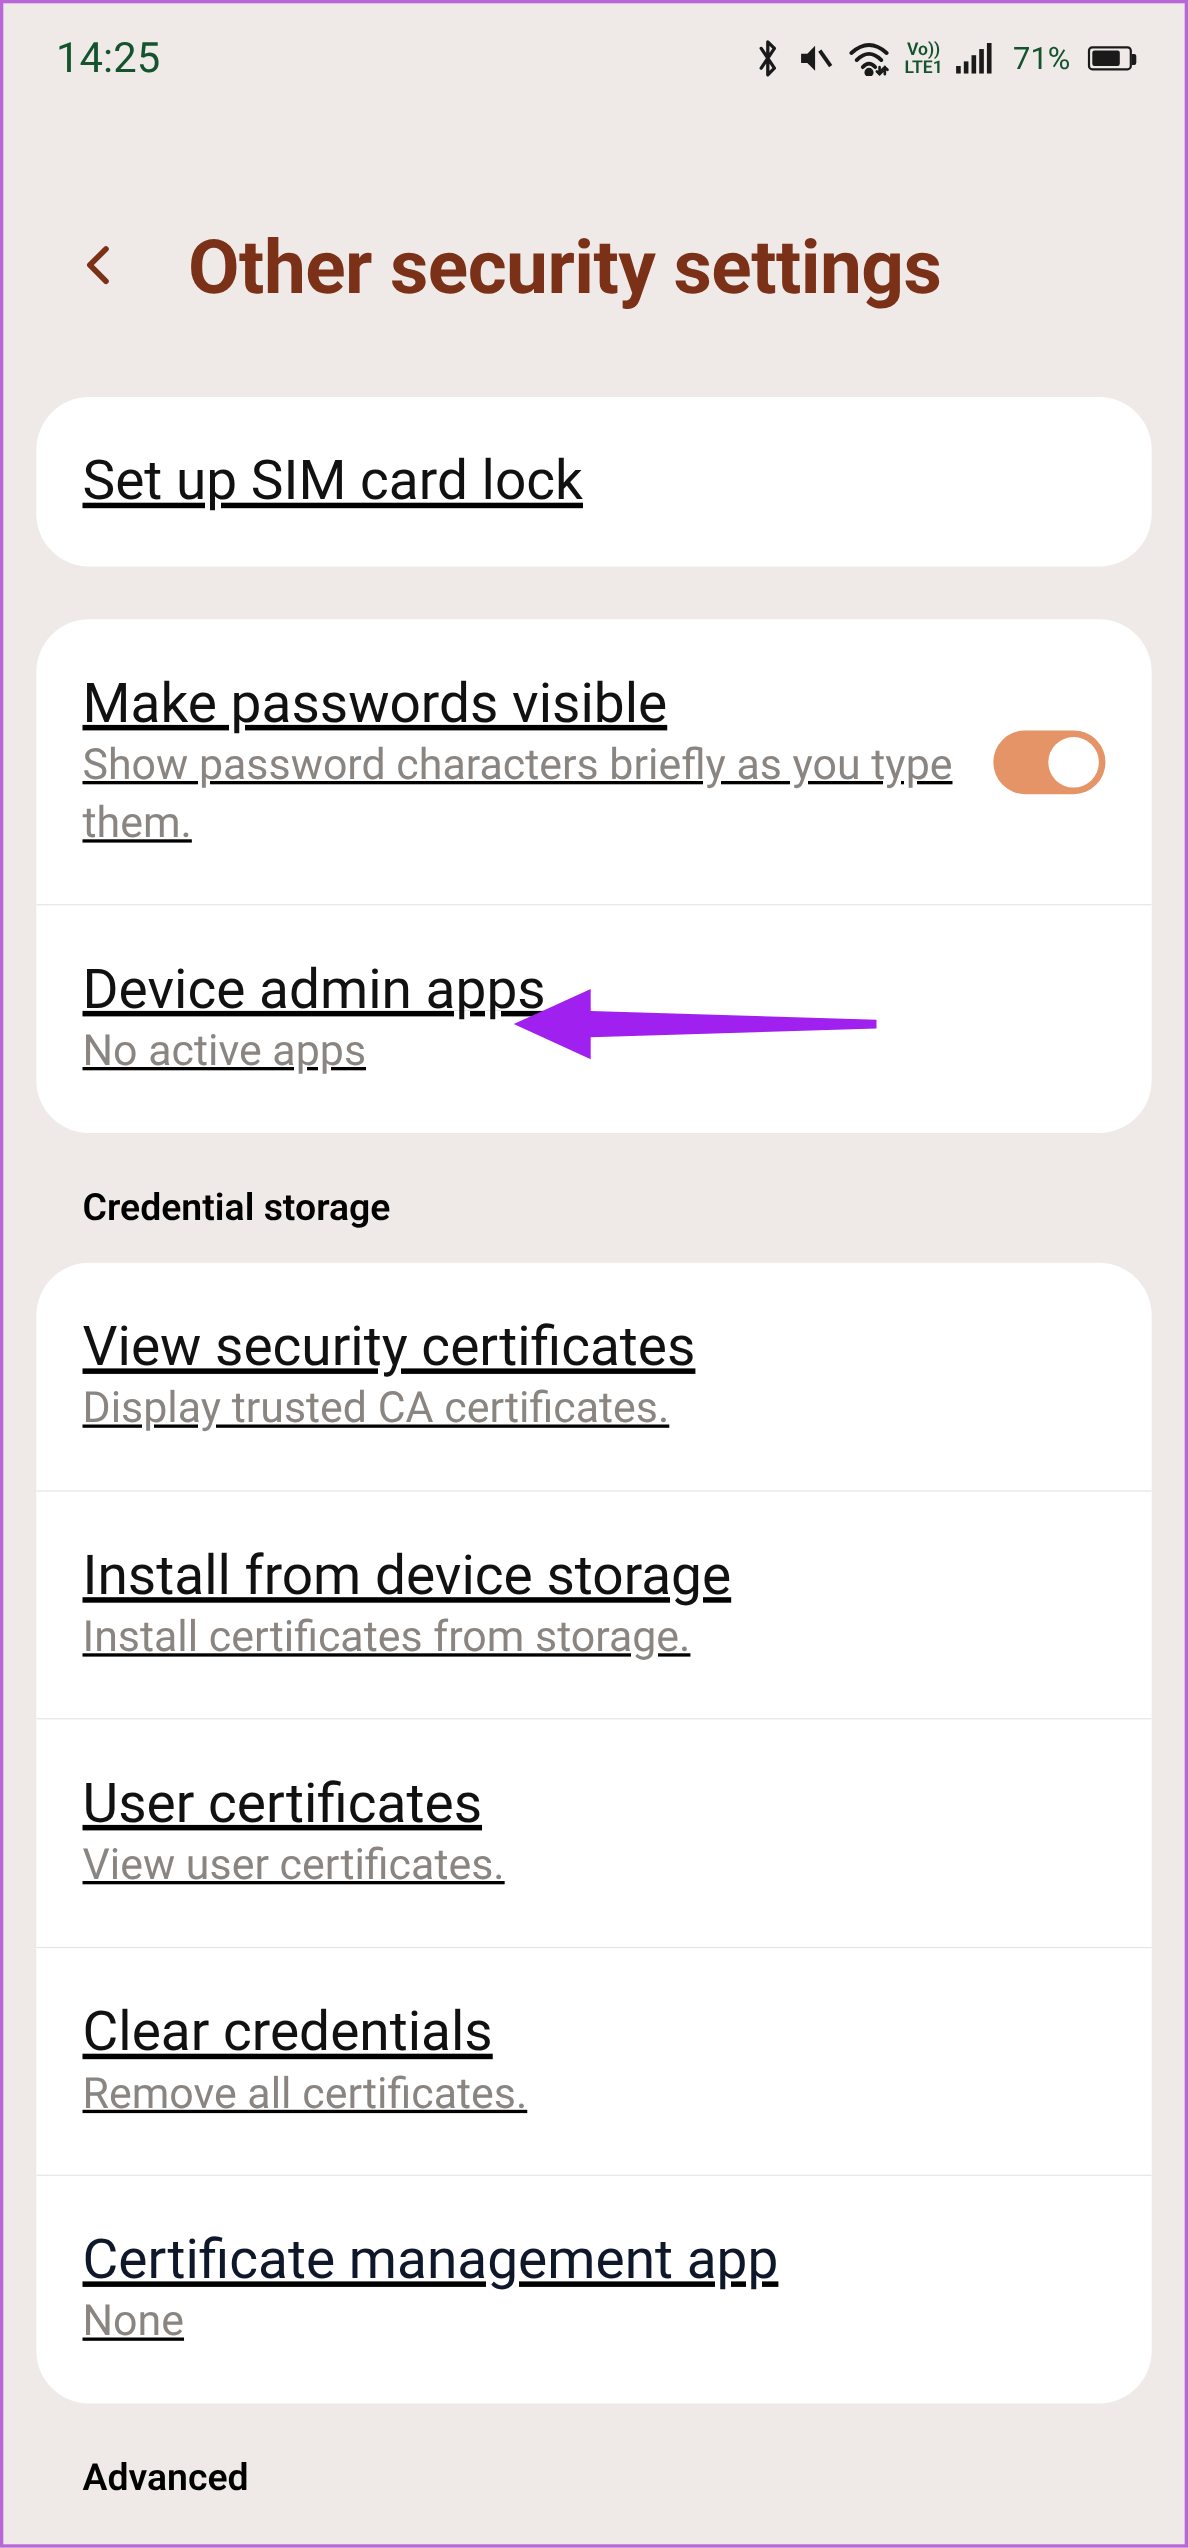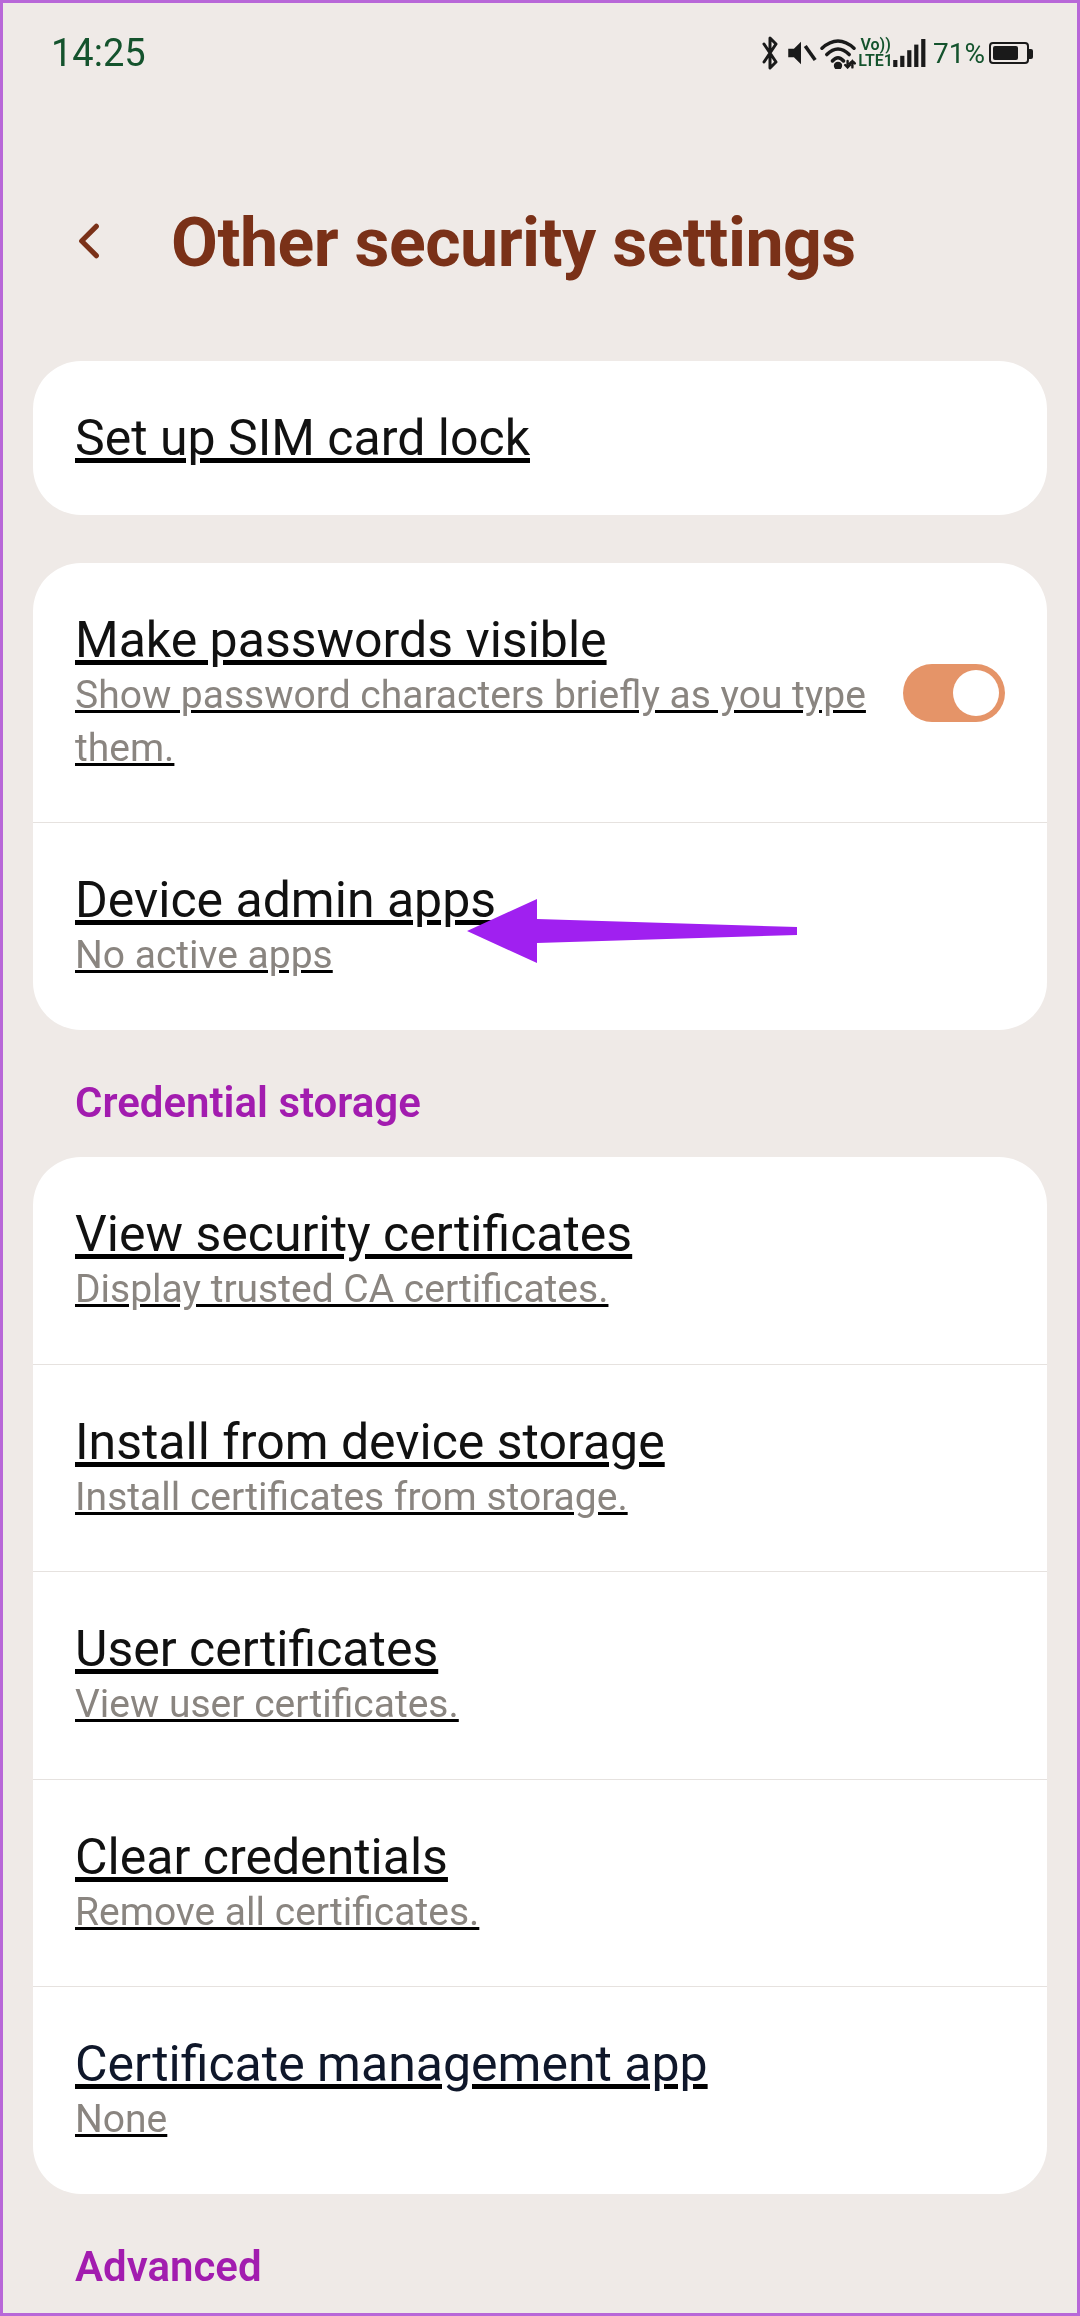--- a/index.html
+++ b/index.html
@@ -15,20 +15,21 @@
       display: flex;
       justify-content: space-between;
       align-items: center;
       padding: 28px 48px 28px 48px;
       font-size: 38px;
       color: #14532d;
     }
     .status-right {
       display: flex;
       align-items: center;
+      gap: 12px;
     }
     .status-right span { display: inline-flex; align-items: center; }
     .status-right .pct { margin-left: 6px; font-size: 28px; }
     .header {
       display: flex;
       align-items: center;
       padding: 100px 64px 60px 64px;
       gap: 60px;
     }
     .back-chevron {
@@ -89,23 +90,23 @@
       content: "";
       position: absolute;
       width: 46px;
       height: 46px;
       background: #fff;
       border-radius: 50%;
       top: 6px;
       right: 6px;
     }
     .section-title {
-      font-size: 42px;
+      font-size: 34px;
       font-weight: 600;
-      color: #a21caf;
+      color: #000000;
       padding: 0 72px 30px 72px;
     }
     .arrow-annot {
       position: absolute;
       right: 250px;
       top: 50%;
       transform: translateY(-45%);
       pointer-events: none;
     }
     .volte {

